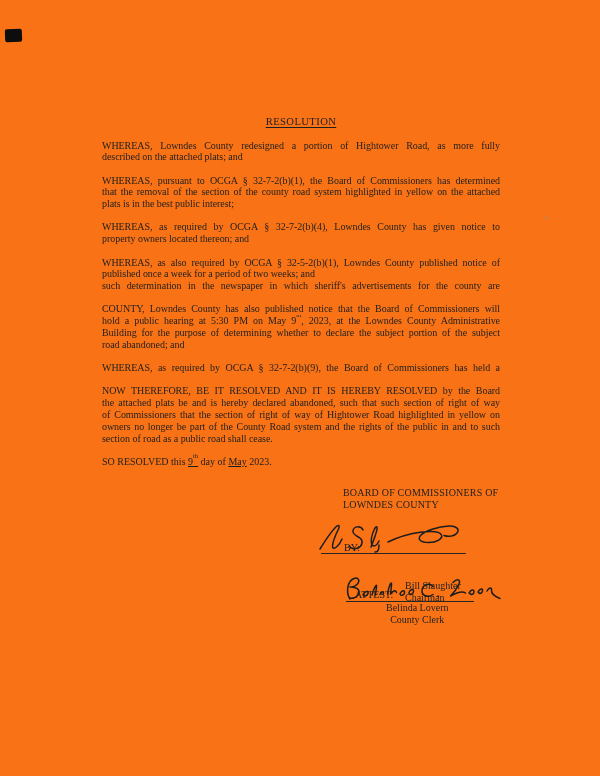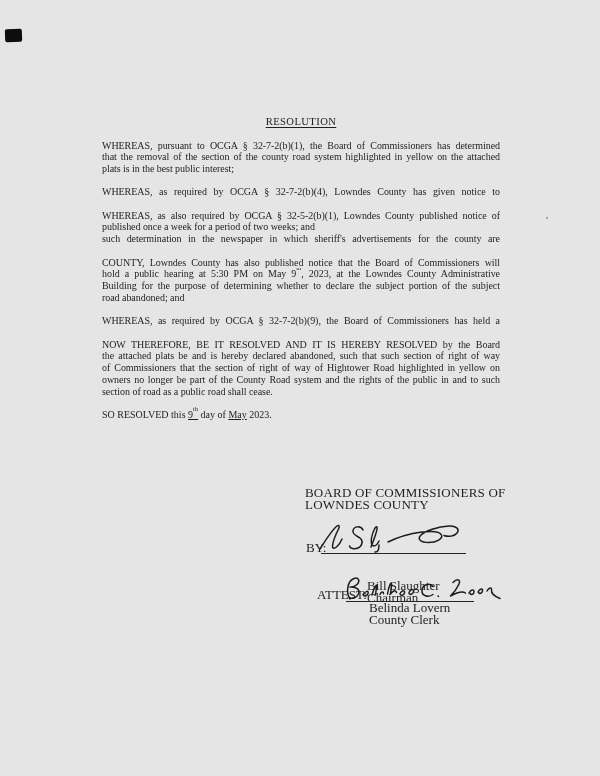--- a/index.html
+++ b/index.html
@@ -4,21 +4,21 @@
 <style>
   * { margin:0; padding:0; box-sizing:border-box; }
   html,body { width:600px; height:776px; }
   body {
     background:#ffffff;
     font-family:"Liberation Serif", serif;
     color:#1e1e1e;
     position:relative;
     overflow:hidden;
   }
-  .page { position:absolute; left:0; top:0; width:600px; height:776px; background:#e5e5e5;padding-left:36px; }
+  .page { position:absolute; left:0; top:0; width:600px; height:776px; background:#f97316;padding-left:36px; }
 
   .corner-mark {
     position:absolute; left:5px; top:29px; width:17px; height:13px;
     background:#0d0d0d; border-radius:2px; transform:rotate(-2deg);
   }
   .stray-dot {
     position:absolute; left:546px; top:217px; width:2px; height:2px;
     background:#8d8d8d; border-radius:50%;
   }
 
@@ -35,26 +35,26 @@
     font-size:10px; line-height:11.8px; height:11.8px; overflow:hidden;
     text-align:justify; text-align-last:justify;
     letter-spacing:-0.05px;
   }
   .line.last { text-align-last:left; }
 
   .resolved { font-size:10px; line-height:11.8px; }
   sup { font-size:6.5px; line-height:0; position:relative; top:-3px; }
   u { text-underline-offset:1px; }
 
-  .sig-text { position:absolute; font-size:13px; line-height:12.3px; }
+  .sig-text { position:absolute; font-size:10px; line-height:12.3px;margin-left:38px; }
   .org-block { left:305px; top:487px; letter-spacing:0.2px; }
   .by-label { left:306px; top:542px; }
   .attest-label { left:317px; top:589px; }
   .chair-block { left:367px; top:580px;font-family:Liberation Serif, serif; }
-  .clerk-block { left:369px; top:602px; }
+  .clerk-block { left:348px; top:602px;text-align:center; }
 
   .sig-rule { position:absolute; height:0; border-top:1.1px solid #262626; }
   .by-rule { left:321px; top:553px; width:145px; }
   .attest-rule { left:346px; top:601px; width:128px; }
 
   .sig-svg { position:absolute; }
   .by-sig { left:316px; top:521px; }
   .attest-sig { left:341px; top:575px; }
   .sig-svg path { fill:none; stroke:#1c1c1e; stroke-width:1.5; stroke-linecap:round; stroke-linejoin:round; }
 </style>
@@ -64,26 +64,31 @@
 <div class="page">
 
   <div class="corner-mark"></div>
   <div class="stray-dot"></div>
 
   <div class="column">
     <div class="doc-title"><u>RESOLUTION</u></div>
 
     <div id="paragraphs">
         <div class="para">
+          <div class="line">WHEREAS, Lowndes County redesigned a portion of Hightower Road, as more fully</div>
+          <div class="line last">described on the attached plats; and</div>
+        </div>
+        <div class="para">
           <div class="line">WHEREAS, pursuant to OCGA § 32-7-2(b)(1), the Board of Commissioners has determined</div>
           <div class="line">that the removal of the section of the county road system highlighted in yellow on the attached</div>
           <div class="line last">plats is in the best public interest;</div>
         </div>
         <div class="para">
           <div class="line">WHEREAS, as required by OCGA § 32-7-2(b)(4), Lowndes County has given notice to</div>
+          <div class="line last">property owners located thereon; and</div>
         </div>
         <div class="para">
           <div class="line">WHEREAS, as also required by OCGA § 32-5-2(b)(1), Lowndes County published notice of</div>
           <div class="line last">published once a week for a period of two weeks; and</div>
           <div class="line">such determination in the newspaper in which sheriff's advertisements for the county are</div>
         </div>
         <div class="para">
           <div class="line">COUNTY, Lowndes County has also published notice that the Board of Commissioners will</div>
           <div class="line">hold a public hearing at 5:30 PM on May 9<sup>th</sup>, 2023, at the Lowndes County Administrative</div>
           <div class="line">Building for the purpose of determining whether to declare the subject portion of the subject</div>

